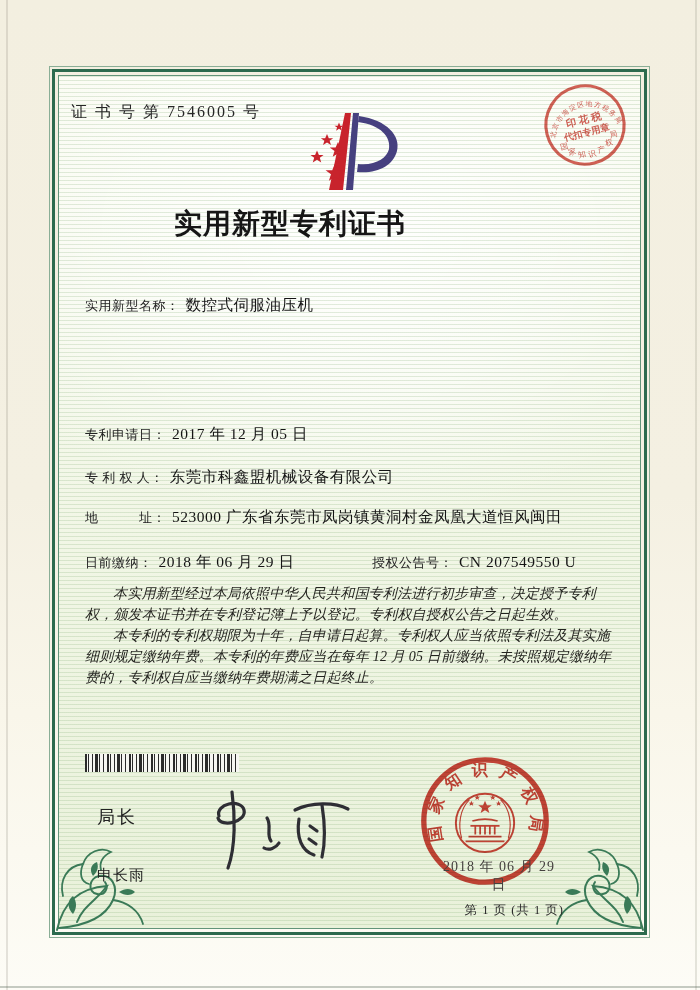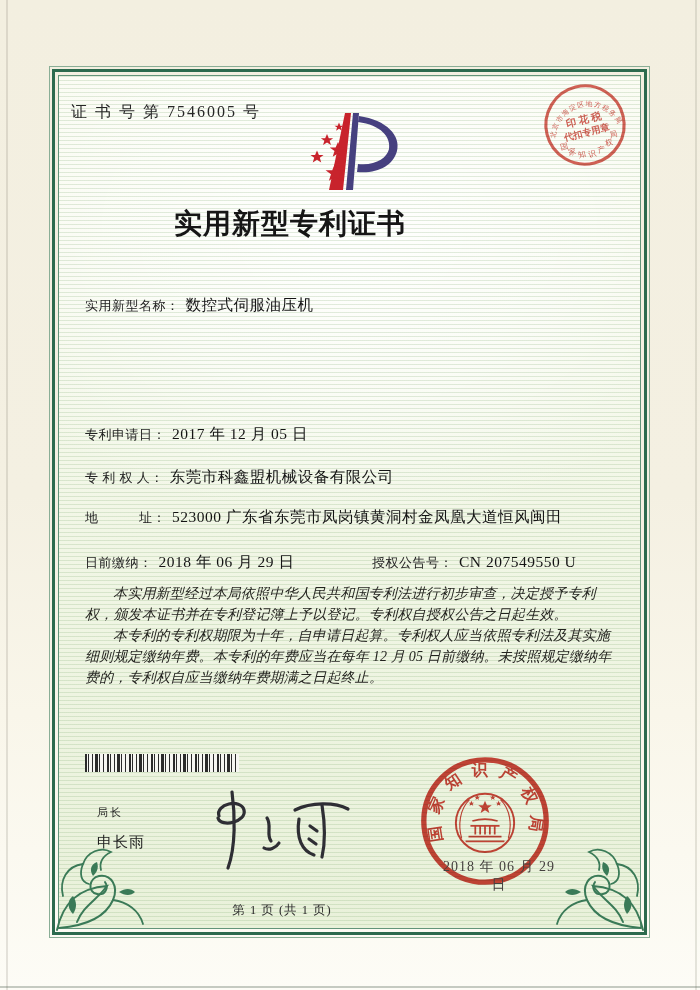--- a/index.html
+++ b/index.html
@@ -36,32 +36,32 @@
   .body-text{position:absolute;left:85px;top:583px;width:537px;font-size:14px;line-height:21px;
     font-style:italic;color:#23231f;letter-spacing:.2px;}
   .body-text p{margin:0;text-indent:2em;}
   
   .barcode{position:absolute;left:85px;top:754px;width:154px;height:18px;
     background:repeating-linear-gradient(90deg,
       #2b2b2b 0 2px,#f6f6f2 2px 3px,#2b2b2b 3px 4px,#f6f6f2 4px 7px,
       #2b2b2b 7px 8px,#f6f6f2 8px 10px,#2b2b2b 10px 13px,#f6f6f2 13px 14px,
       #2b2b2b 14px 15px,#f6f6f2 15px 18px,#2b2b2b 18px 19px,#f6f6f2 19px 22px);}
   
-  .sig-title{position:absolute;left:97px;top:805px;font-size:11px;letter-spacing:2px;color:#222;}
-  .sig-name{position:absolute;left:97px;top:833px;font-size:15px;letter-spacing:1px;color:#222;}
+  .sig-title{position:absolute;left:97px;top:805px;font-size:18px;letter-spacing:2px;color:#222;}
+  .sig-name{position:absolute;left:97px;top:866px;font-size:15px;letter-spacing:1px;color:#222;}
   .sig-svg{position:absolute;left:195px;top:786px;}
   
   .seal{position:absolute;left:417px;top:753px;mix-blend-mode:multiply;opacity:.94;}
   .seal-date{position:absolute;left:434px;top:858px;width:130px;text-align:center;
     font-size:14px;letter-spacing:1px;color:#45413f;}
   .tax-stamp{position:absolute;left:541px;top:81px;transform:rotate(-14deg);mix-blend-mode:multiply;opacity:.9;}
   .flourish{position:absolute;}
   .flourish.fl-left{left:53px;top:830px;}
   .flourish.fl-right{left:545px;top:830px;transform:scaleX(-1);}
-  .footer{position:absolute;left:0;top:902px;width:564px;text-align:center;
+  .footer{position:absolute;left:0;top:902px;width:564px;text-align:right;
     font-size:12.5px;letter-spacing:1px;color:#2b2b2b;}
 </style>
 </head>
 <body>
 
 <div class="sheet">
 
   <div class="edge-left"></div>
   <div class="edge-right"></div>
   <div class="edge-bottom"></div>

